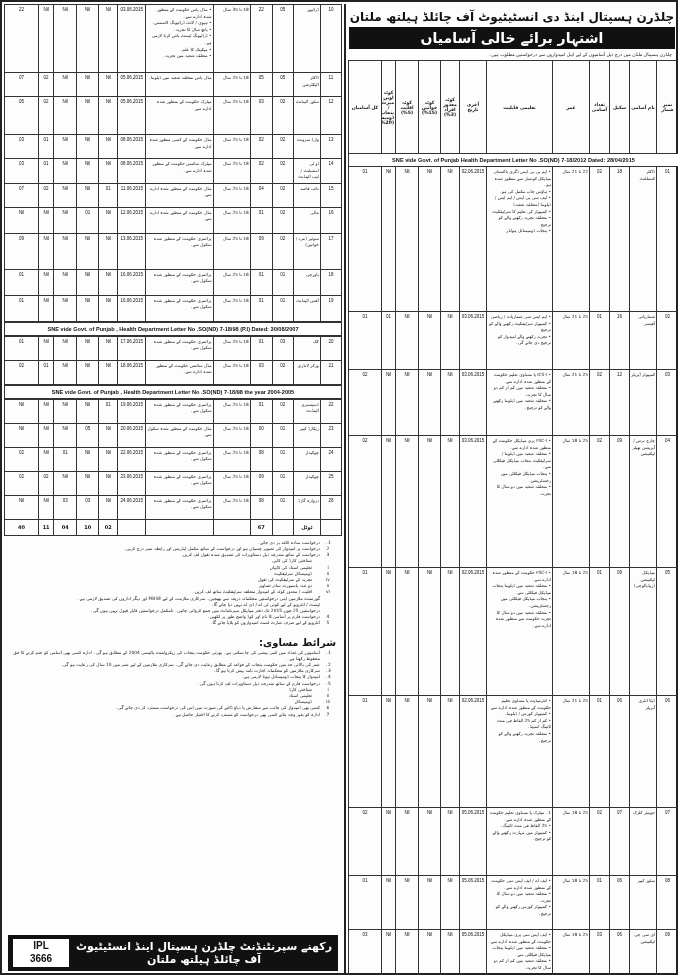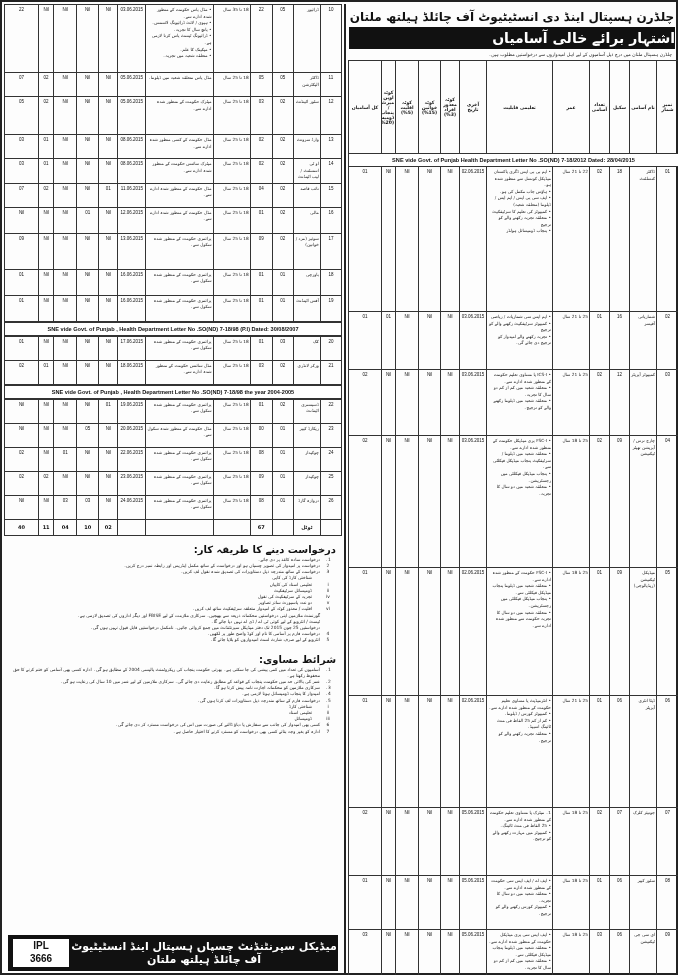--- a/index.html
+++ b/index.html
@@ -7,21 +7,21 @@
   body { font-family: "DejaVu Sans", sans-serif; color: #111; position: relative; }
   .page { position: absolute; left: 0; top: 0; width: 678px; height: 975px; border: 2px solid #222; background: #fdfdfd; }
   .col-left { position: absolute; left: 2px; top: 2px; width: 338px; height: 971px; }
   .col-right { position: absolute; left: 342px; top: 2px; width: 334px; height: 971px; border-left: 2px solid #222; }
   table { border-collapse: collapse; width: 100%; table-layout: fixed; }
   td, th { border: 1px solid #333; font-size: 4.5px; vertical-align: top; padding: 2px 1px; text-align: center; overflow: hidden; }
   .urdu { direction: rtl; text-align: right; font-size: 4.3px; line-height: 6.6px; color: #222; }
   .num { font-size: 4.5px; font-family: "Liberation Sans", sans-serif; }
   .sne { font-family: "Liberation Sans", sans-serif; font-weight: bold; font-size: 5.6px; text-align: center; padding: 3px 0; border: 1px solid #333; background: #fff; }
   .title { text-align: center; font-size: 12px; font-weight: bold; padding: 6px 0 3px; direction: rtl; }
-  .banner { background: #111; color: #fff; font-size: 14px; font-weight: bold; margin: 0 3px; padding: 3px 0; direction: rtl; }
+  .banner { background: #111; color: #fff; text-align: center; font-size: 14px; font-weight: bold; margin: 0 3px; padding: 3px 0; direction: rtl; }
   .intro { font-size: 4.6px; direction: rtl; text-align: right; padding: 3px 6px; color: #222; }
   .hdr th { font-size: 4.6px; font-weight: bold; vertical-align: middle; height: 93px; direction: rtl; }
   .sec-title { direction: rtl; text-align: right; font-weight: bold; font-size: 10px; padding: 4px 6px 2px; }
   .ol { direction: rtl; padding: 0 6px; }
   .ol .li { display: flex; font-size: 4.4px; line-height: 6.2px; color: #222; }
   .ol .li .n { width: 16px; flex: none; text-align: center; }
   .ol .li .t { flex: 1; text-align: right; }
   .ol .li.sub .t { padding-right: 8px; }
   .footer { position: absolute; left: 4px; bottom: 4px; width: 330px; height: 36px; background: #111; display: flex; align-items: center; }
   .ipl { width: 58px; height: 30px; margin-left: 4px; background: #fff; border: 1px solid #111; text-align: center; font-family: "Liberation Sans", sans-serif; font-weight: bold; font-size: 10px; line-height: 13px; color: #111; }
@@ -378,21 +378,20 @@
         <td></td>
         <td>67</td>
         <td></td>
         <td>ٹوٹل</td>
         <td></td>
       </tr>
     </tbody>
       </table>
 
     <div style="margin-top:4px;">
-      <div class="sec-title">درخواست دینے کا طریقہ کار:</div>
       <div class="ol" id="app-list">
           <div class="li">
             <span class="n">1۔</span>
             <span class="t">درخواست سادہ کاغذ پر دی جائے۔</span>
           </div>
           <div class="li">
             <span class="n">2</span>
             <span class="t">درخواست پر امیدوار کی تصویر چسپاں ہو اور درخواست کے ساتھ مکمل ایڈریس اور رابطہ نمبر درج کریں۔</span>
           </div>
           <div class="li">
@@ -490,21 +489,21 @@
             <span class="t">ادارہ کو بغیر وجہ بتائے کسی بھی درخواست کو مسترد کرنے کا اختیار حاصل ہے۔</span>
           </div>
         </div>
     </div>
 
     <div class="footer">
       <div class="ipl">
         <div>IPL</div>
         <div>3666</div>
       </div>
-      <div class="footer-text">میڈیکل سپرنٹنڈنٹ  چسپاں ہسپتال اینڈ انسٹیٹیوٹ آف چائلڈ ہیلتھ ملتان</div>
+      <div class="footer-text">رکھنے سپرنٹنڈنٹ  چلڈرن ہسپتال اینڈ انسٹیٹیوٹ آف چائلڈ ہیلتھ ملتان</div>
     </div>
   </div>
 
   <div class="col-right">
     <div class="title">چلڈرن ہسپتال اینڈ دی انسٹیٹیوٹ آف چائلڈ ہیلتھ ملتان</div>
     <div class="banner">اشتہار برائے خالی آسامیاں</div>
     <div class="intro">چلڈرن ہسپتال ملتان میں درج ذیل آسامیوں کے لیے اہل امیدواروں سے درخواستیں مطلوب ہیں۔</div>
     <table style="margin:0 2px; width:330px;">
       <colgroup>
         <col style="width:33px">

